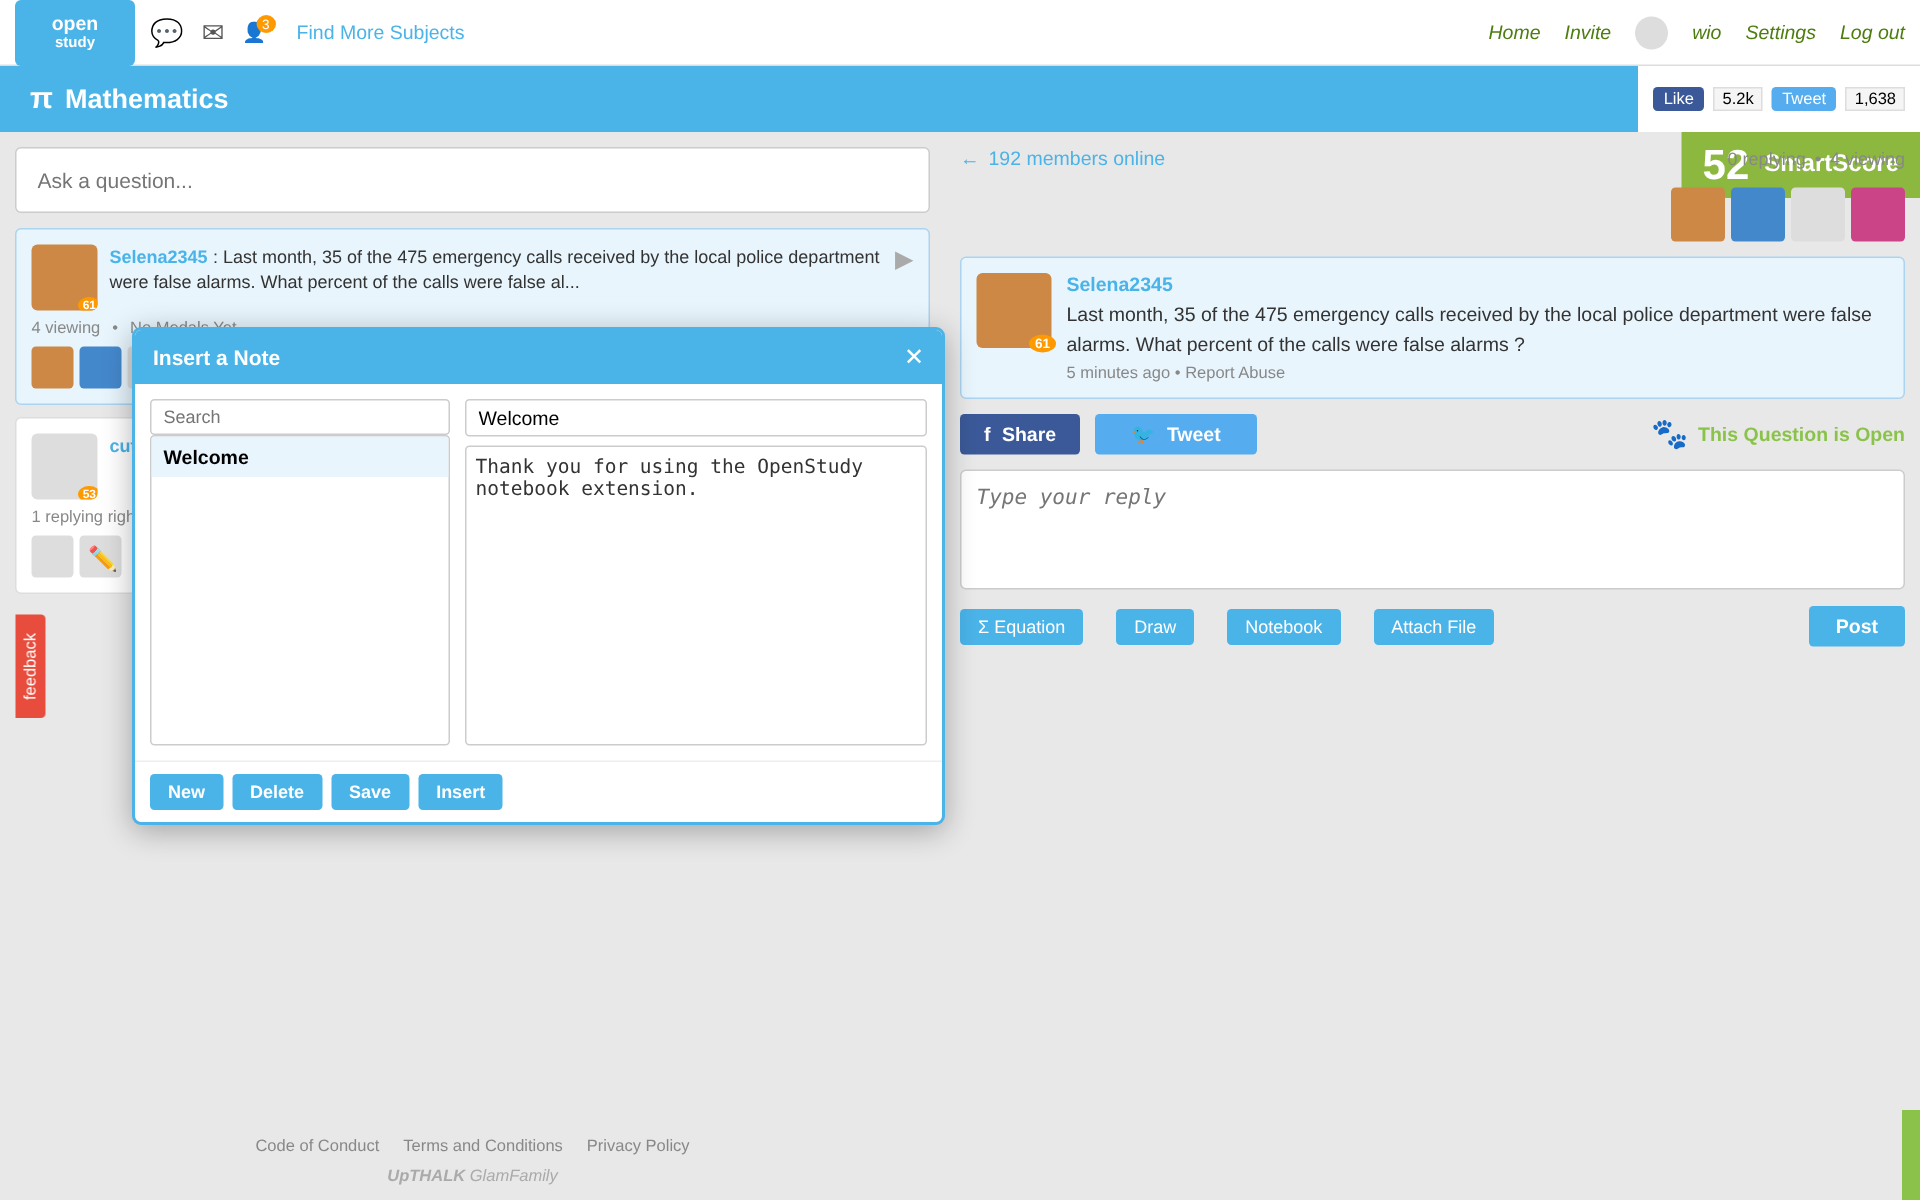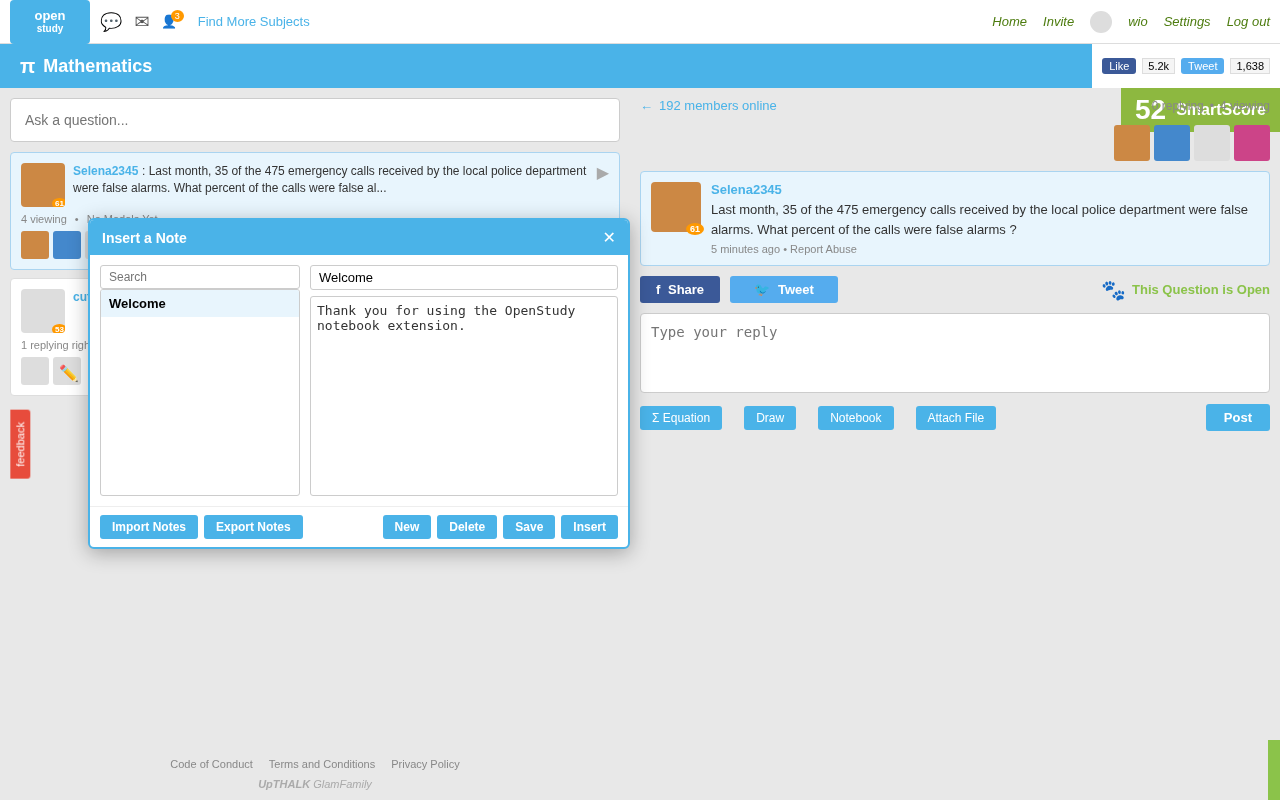--- a/index.html
+++ b/index.html
@@ -159,20 +159,21 @@
     .reply-box {
       width: 100%;
       height: 80px;
       border: 1px solid #ccc;
       border-radius: 4px;
       padding: 10px;
       font-size: 14px;
       color: #bbb;
       resize: none;
       margin-bottom: 8px;
+      font-style: italic;
     }
 
     .reply-tools { display: flex; align-items: center; gap: 22px; }
     .tool-btn { background: #4ab3e8; color: white; border: none; padding: 5px 12px; border-radius: 3px; cursor: pointer; font-size: 12px; }
     .post-btn { background: #4ab3e8; color: white; border: none; padding: 6px 18px; border-radius: 3px; cursor: pointer; font-size: 13px; font-weight: bold; margin-left: auto; }
 
     
     .modal-overlay {
       position: absolute;
       top: 130px;
@@ -440,24 +441,20 @@
           <div class="note-item selected">Welcome</div>
         </div>
       </div>
 
       <div class="note-content">
         <input class="note-title-input" type="text" value="Welcome" style="">
         <textarea class="note-text-area" style="">Thank you for using the OpenStudy notebook extension.</textarea>
       </div>
     </div>
     <div class="modal-footer">
-      <div class="footer-left">
-        <button class="modal-btn">Import Notes</button>
-        <button class="modal-btn">Export Notes</button>
-      </div>
       <div class="footer-right">
         <button class="modal-btn">New</button>
         <button class="modal-btn">Delete</button>
         <button class="modal-btn">Save</button>
         <button class="modal-btn">Insert</button>
       </div>
     </div>
   </div>
 
   <div style="position:fixed;left:-14px;top:50%;transform:rotate(-90deg) translateX(-50%);background:#e74c3c;color:white;padding:4px 12px;font-size:11px;cursor:pointer;z-index:200;border-radius:0 0 3px 3px;">feedback</div>

